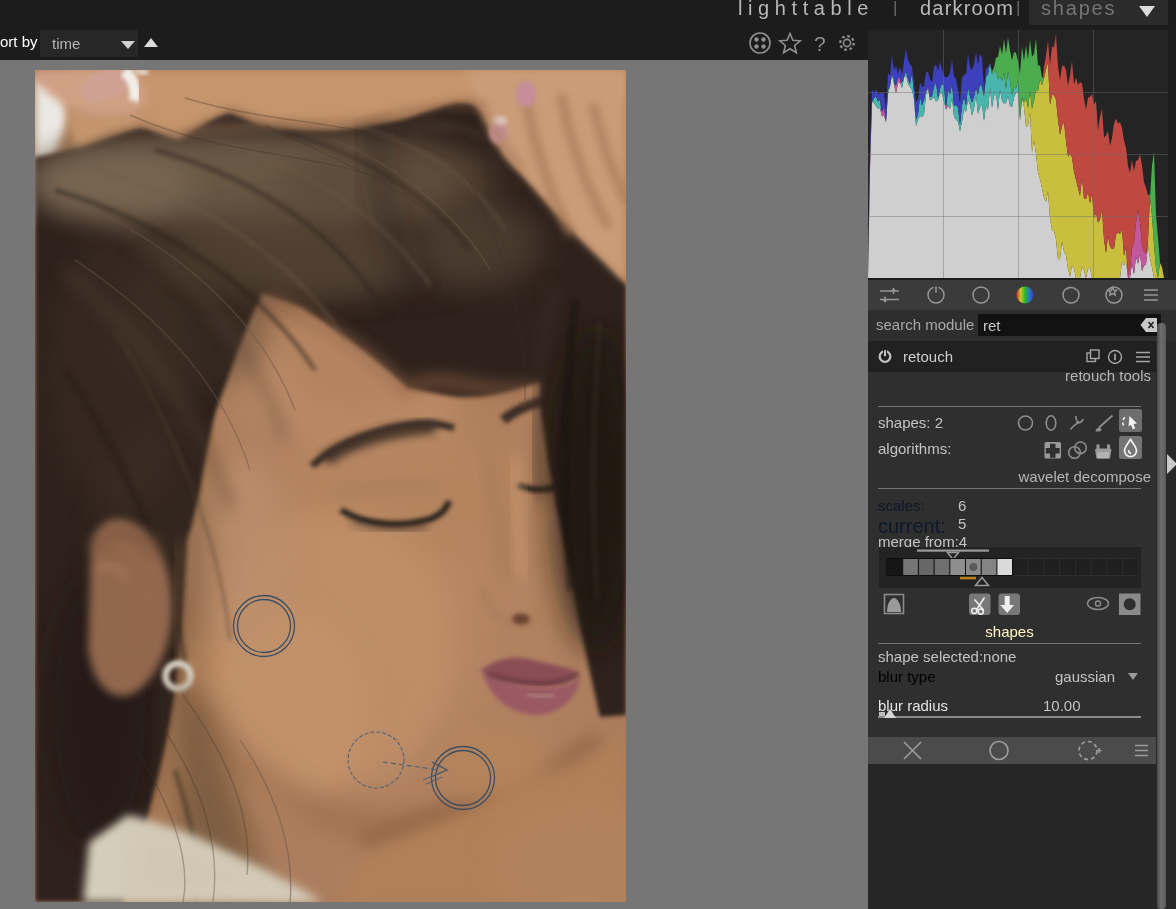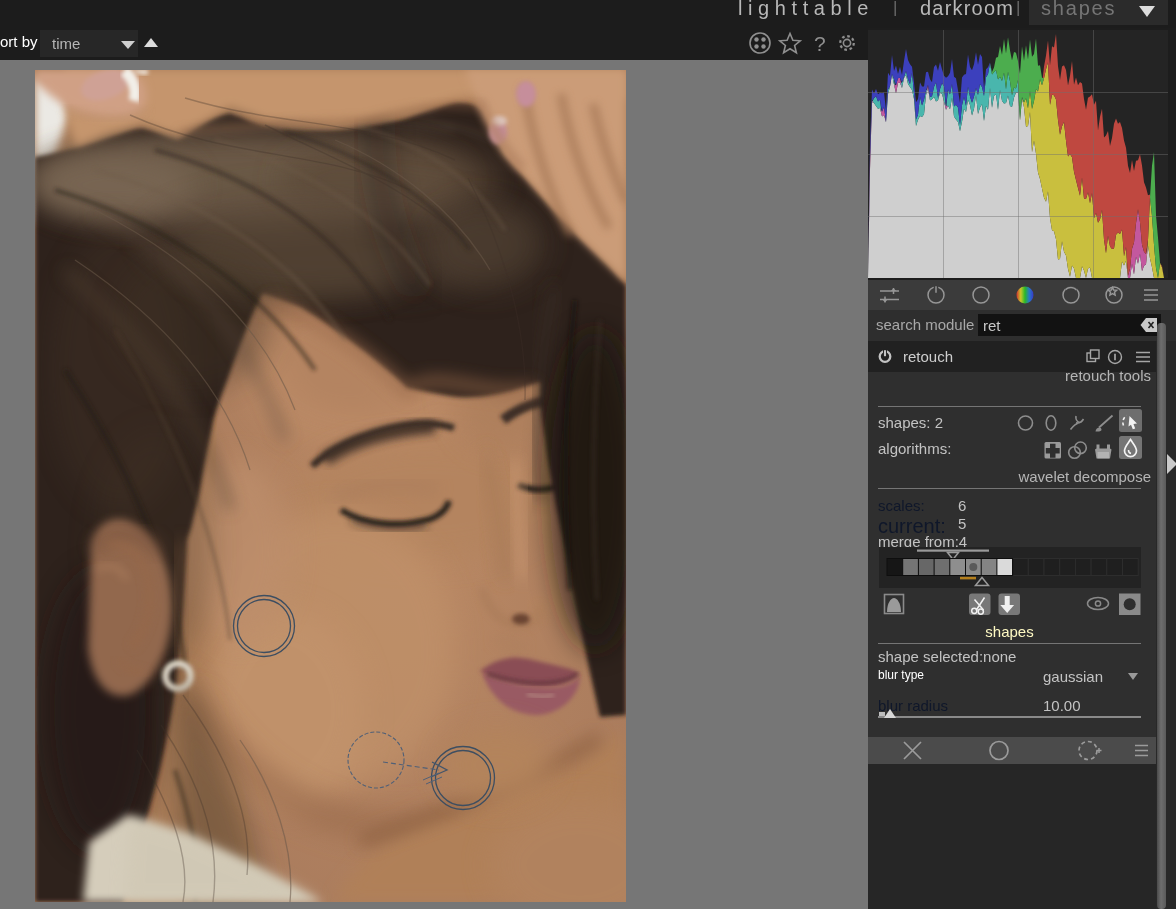--- a/index.html
+++ b/index.html
@@ -375,24 +375,24 @@
   <ellipse cx="230" cy="11.5" rx="10.5" ry="6"></ellipse>
   <circle cx="230" cy="11.5" r="2.6"></circle>
  </g>
  <rect x="251" y="1.5" width="21.5" height="21.5" fill="#8a8a8a"></rect>
  <circle cx="261.7" cy="12.2" r="6" fill="#2e2e2e"></circle>
 </svg>
 
 <div class="abs" style="left:868px;top:623px;width:283px;text-align:center;font-size:15px;color:#fef9c3">shapes</div>
 <div class="abs" style="left:878px;top:643px;width:263px;height:1px;background:#757575"></div>
 <div class="abs" style="left:878px;top:648px;font-size:15px;color:#c3c3c3">shape selected:none</div>
-<div class="abs" style="left:878px;top:668px;font-size:12px;color:#ffffff">blur type</div>
-<div class="abs" style="left:1043px;top:668px;width:72px;text-align:left;font-size:15px;color:#c3c3c3">gaussian</div>
+<div class="abs" style="left:878px;top:668px;font-size:15px;color:#000000">blur type</div>
+<div class="abs" style="left:1043px;top:668px;width:72px;text-align:right;font-size:15px;color:#c3c3c3">gaussian</div>
 <div class="abs" style="left:1128px;top:673px;width:0;height:0;border-left:5px solid transparent;border-right:5px solid transparent;border-top:7px solid #9a9a9a"></div>
-<div class="abs" style="left:878px;top:697px;font-size:15px;color:#0f172a">blur radius</div>
+<div class="abs" style="left:878px;top:697px;font-size:15px;color:#e5e5e5">blur radius</div>
 <div class="abs" style="left:1043px;top:697px;width:72px;text-align:left;font-size:15px;color:#c3c3c3">10.00</div>
 <div class="abs" style="left:878px;top:716px;width:263px;height:2px;background:#8a8a8a"></div>
 <div class="abs" style="left:879px;top:712px;width:6px;height:4px;background:#bdbdbd"></div>
 <div class="abs" style="left:884px;top:709px;width:0;height:0;border-left:6px solid transparent;border-right:6px solid transparent;border-bottom:9px solid #d6d6d6"></div>
 
 <div class="abs" style="left:868px;top:737px;width:288px;height:27px;background:#4b4b4b"></div>
 <svg class="abs" style="left:868px;top:737px" width="288" height="27" viewBox="0 0 288 27">
  <g stroke="#9b9b9b" fill="none" stroke-width="1.7">
   <path d="M36 5 l17 17 M53 5 l-17 17"></path>
   <circle cx="131" cy="13.5" r="9"></circle>

